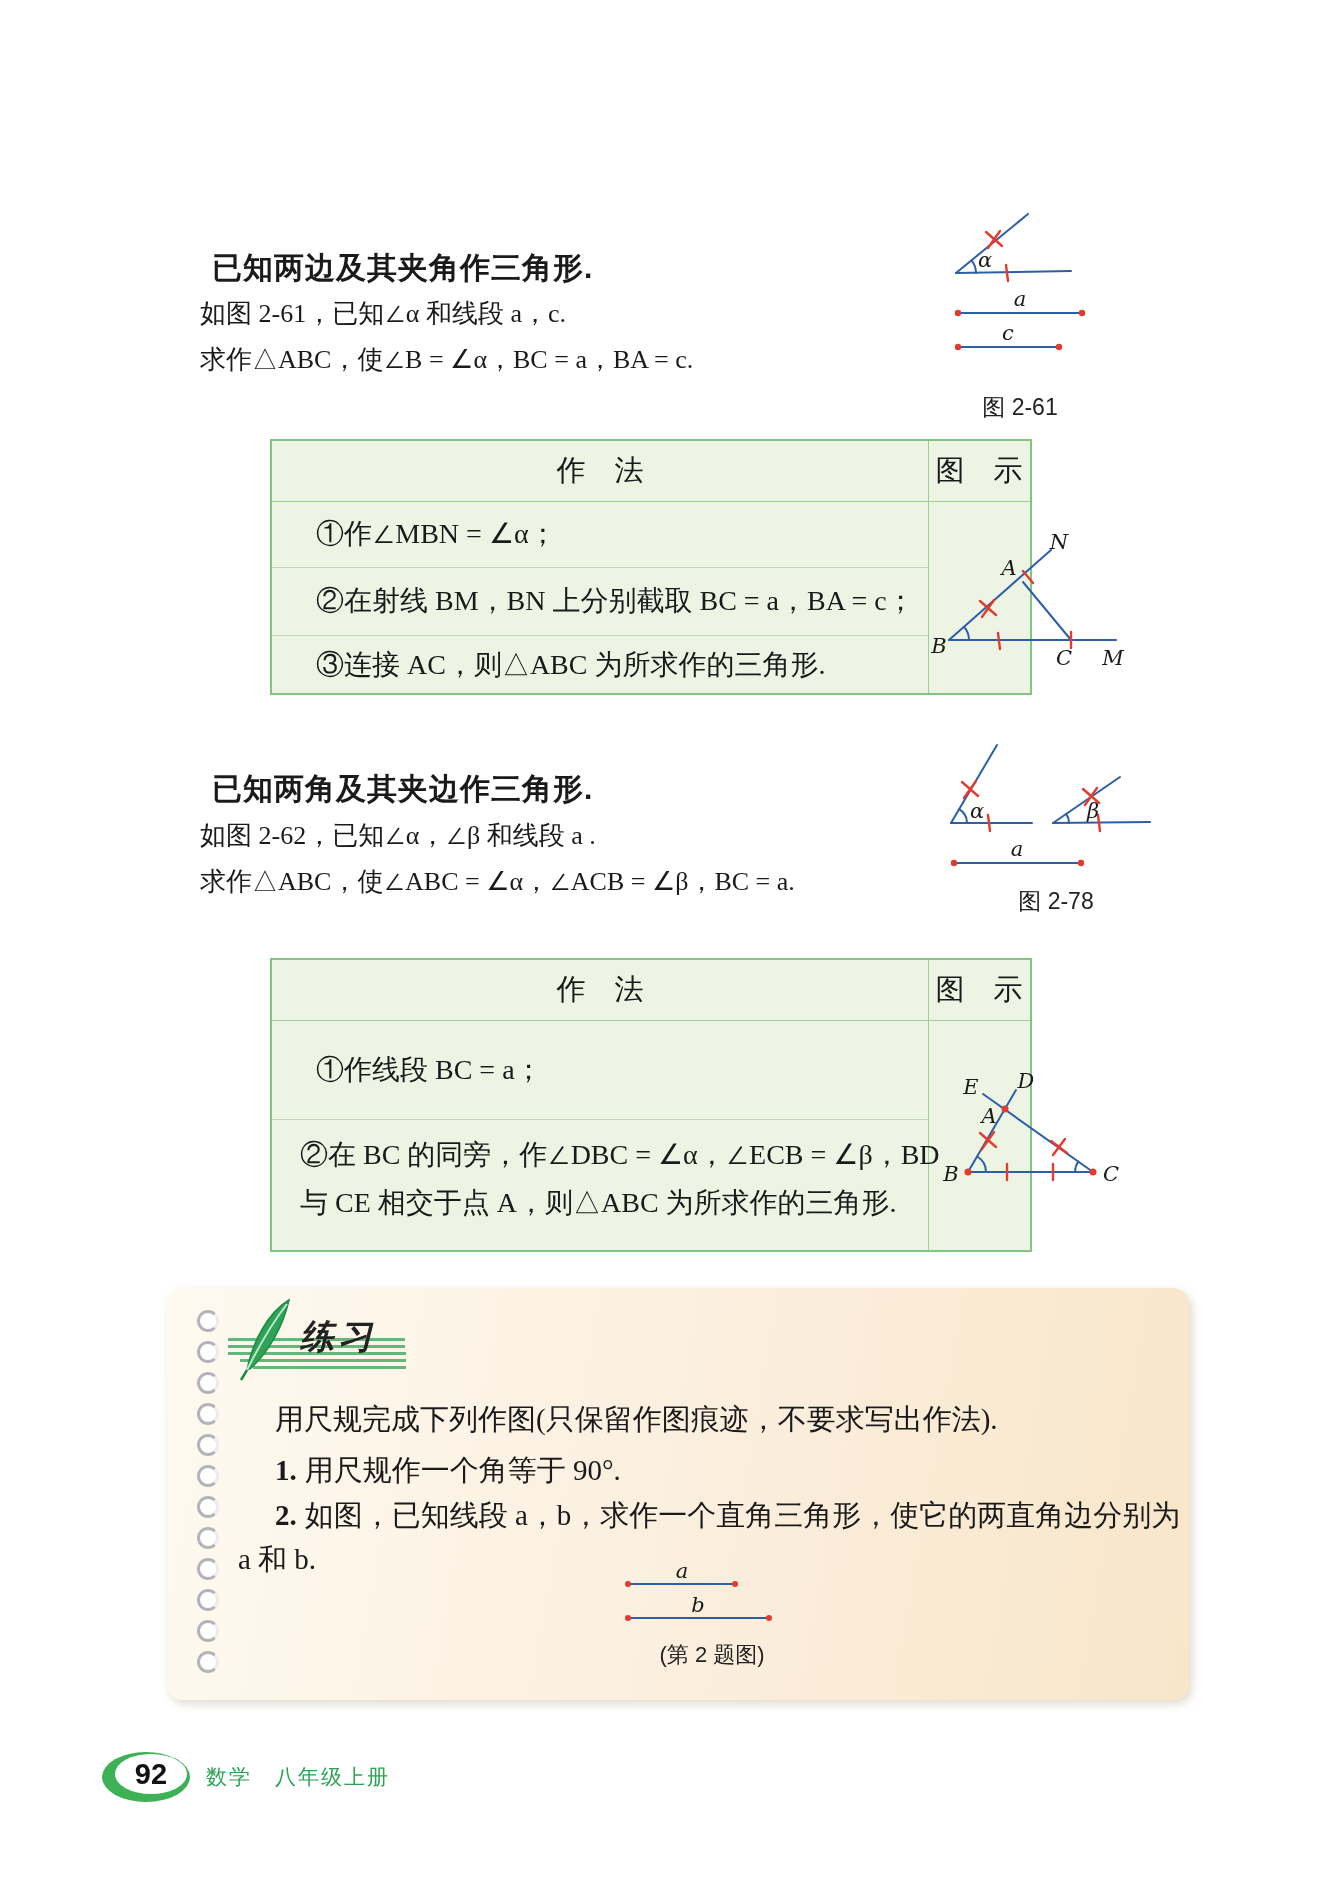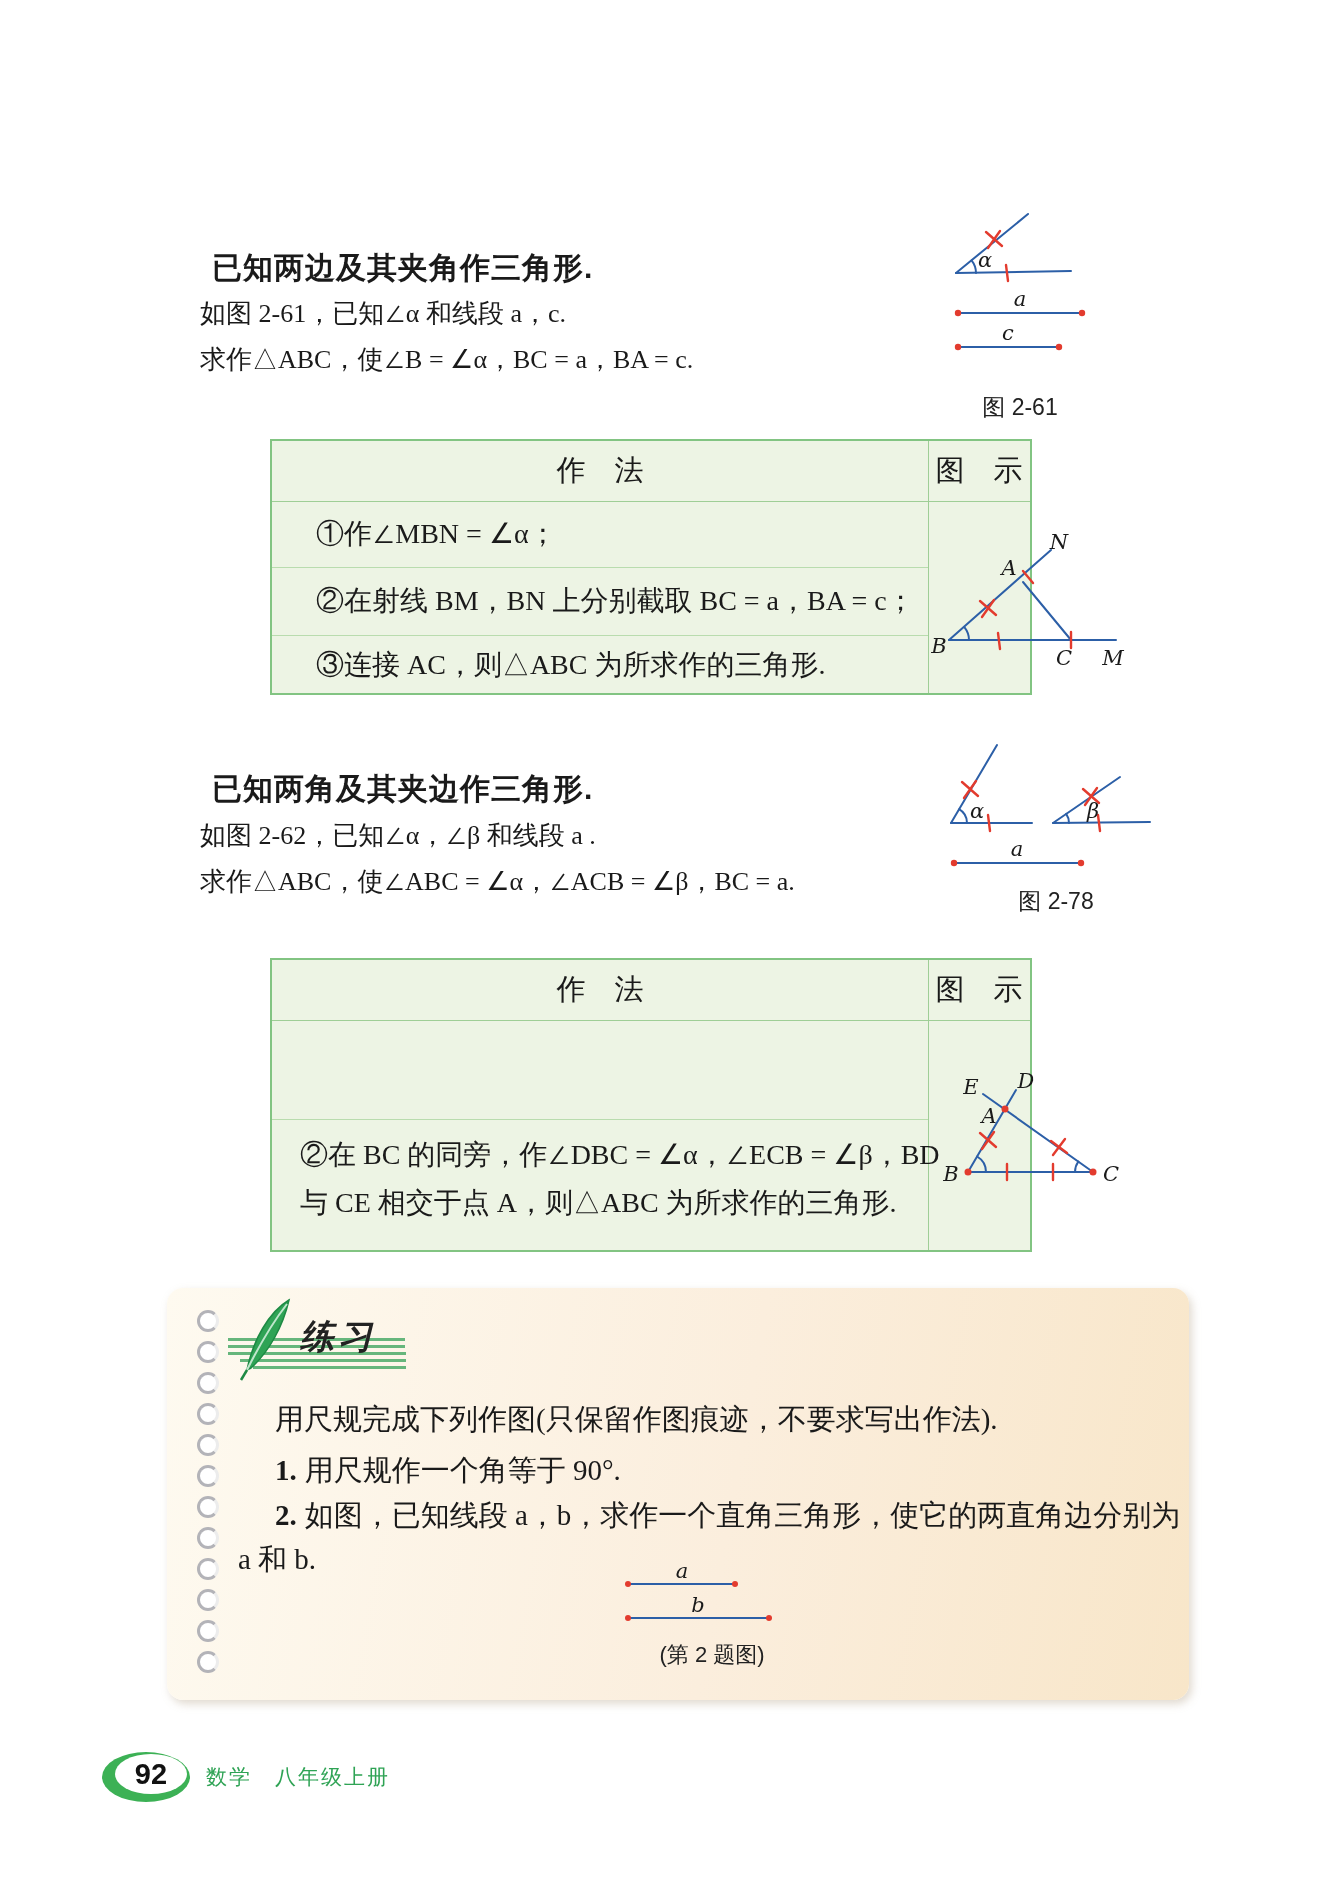--- a/index.html
+++ b/index.html
@@ -164,20 +164,21 @@
     <text class="lbl" x="84" y="128">a</text>
   </svg>
   <div id="cap62" class="fig-cap">图 2-78</div>
 
   <div id="tbl2" class="tbl">
     <div class="tbl-hdr hdr-left">作　法</div>
     <div class="tbl-hdr hdr-right">图　示</div>
     <div class="hdrline"></div>
     <div class="vdiv"></div>
     <div class="rowline" id="t2-div1"></div>
+    <div class="trow" id="t2-r1">①作线段 BC = a；</div>
     <div class="t2line" id="t2-r2a">②在 BC 的同旁，作∠DBC = ∠α，∠ECB = ∠β，BD</div>
     <div class="t2line" id="t2-r2b">与 CE 相交于点 A，则△ABC 为所求作的三角形.</div>
     <svg id="figT2" width="200" height="230" viewBox="0 0 200 230">
       <line class="blue" x1="37" y1="152" x2="162" y2="152"></line>
       <line class="blue" x1="37" y1="152" x2="85" y2="70"></line>
       <line class="blue" x1="162" y1="152" x2="52" y2="74"></line>
       <path class="blue" d="M 55 152 A 18 18 0 0 0 46.1 136.5"></path>
       <path class="blue" d="M 144 152 A 18 18 0 0 1 147.4 141.5"></path>
       <line class="red" x1="49" y1="113" x2="65" y2="127"></line>
       <line class="red" x1="63" y1="112" x2="51" y2="129"></line>

